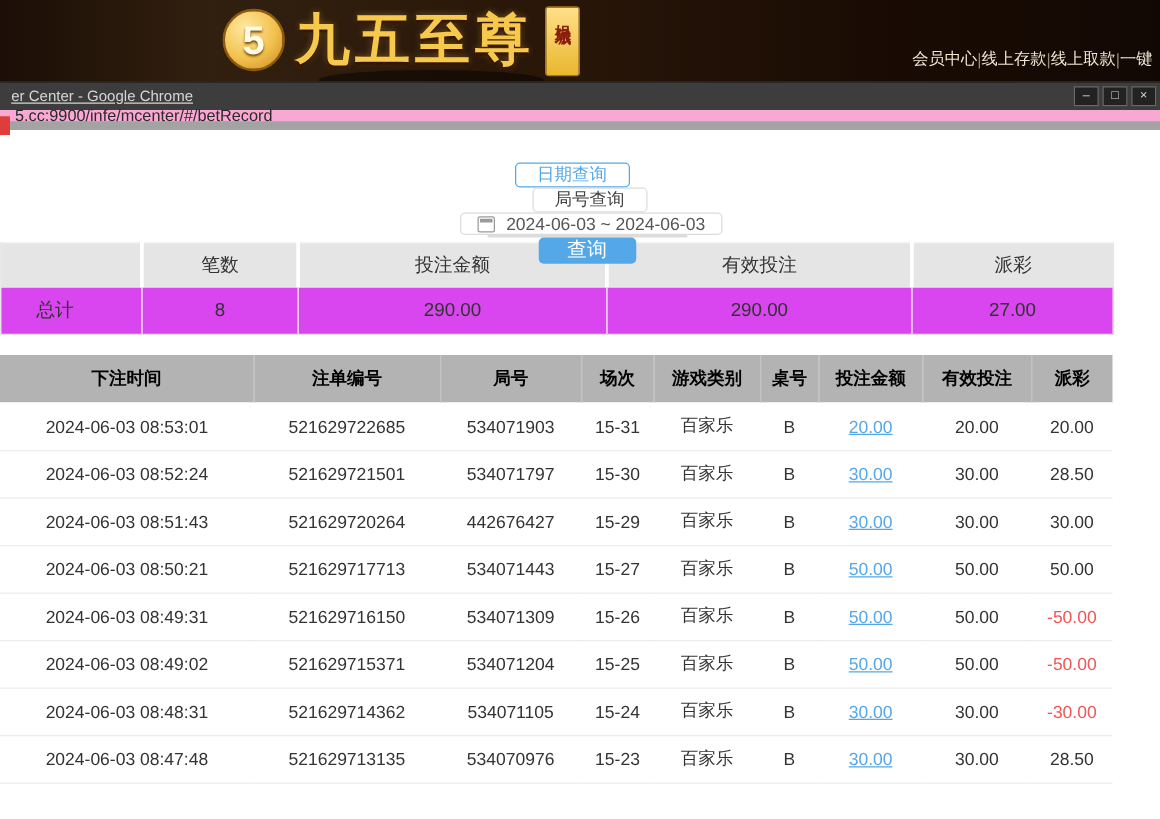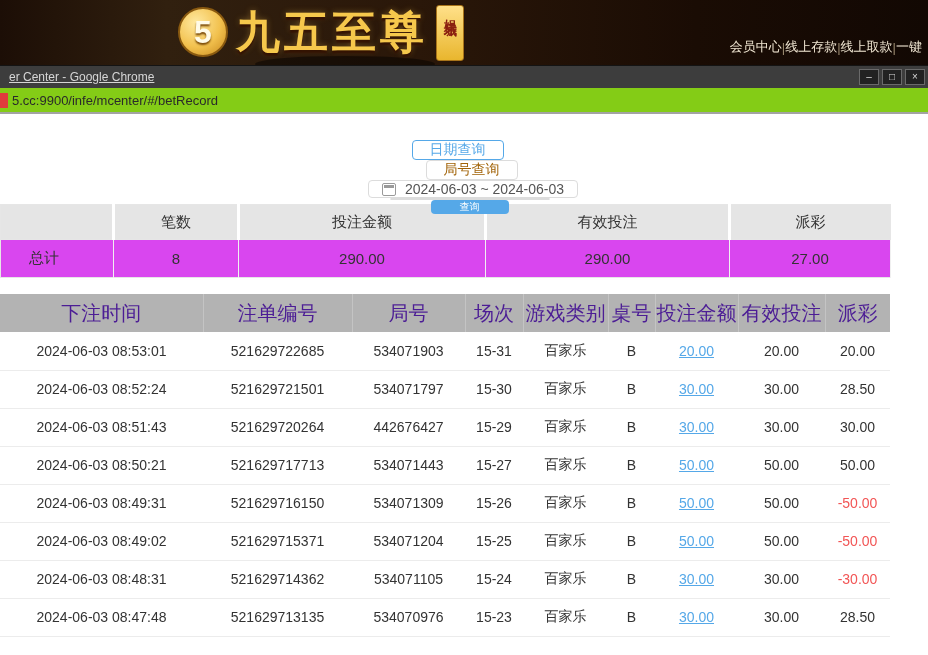--- a/index.html
+++ b/index.html
@@ -35,58 +35,58 @@
   .site-nav .sep { color:#9a8a70; }
   .site-nav .nav-item { cursor:pointer; }
 
   
   .titlebar { position:relative; height:23px; background:#3d3d3d; display:flex; align-items:center;
     border-top:1px solid #141414; }
   .titlebar .title { color:#d6d6d6; font-size:12px; padding-left:9px;text-decoration:underline; }
   .win-controls { position:absolute; right:3px; top:3px; display:flex; gap:3px; }
   .win-btn { width:20px; height:16px; background:#222; border:1px solid #6a6a6a; color:#d8d8d8;
     font-size:10px; line-height:14px; text-align:center; cursor:pointer; }
-  .urlbar { height:26px; background:#84cc16; border-bottom:2px solid #a3a3a3; display:flex; align-items:center; position:relative; }
+  .urlbar { height:16px; background:#f9a8d4; border-bottom:7px solid #a3a3a3; display:flex; align-items:center; position:relative; }
   .favicon-frag { position:absolute; left:0; top:5px; width:8px; height:15px; background:#e03c3c; }
   .url-text { font-size:13px; color:#2a2a2a; padding-left:12px; }
 
   
   .content { background:#fff; }
 
   .filter-bar { display:flex; align-items:center; padding-top:26px; height:66px;flex-direction:column; }
   .tab-btn { height:40px; padding:0 17px; font-size:14px; background:#fff; border:1px solid #dcdcdc;
-    border-radius:4px; color:#a16207; cursor:pointer; }
+    border-radius:4px; color:#404040; cursor:pointer; }
   .tab-btn.active { border-color:#55a8e8; color:#55a8e8; }
   .tab-date { margin-left:-13px; }
   .tab-round { margin-left:15px; }
   .date-input { margin-left:18px; height:40px; display:inline-flex; align-items:center; gap:9px;
     border:1px solid #dcdcdc; border-radius:4px; padding:0 13px; background:#fff; cursor:pointer; }
   .cal-icon { width:14px; height:13px; border:1px solid #9a9a9a; border-radius:2px; position:relative; }
   .cal-icon::before { content:""; position:absolute; top:1px; left:1px; right:1px; height:3px; background:#9a9a9a; }
   .date-text { font-size:14px; color:#555; white-space:nowrap; }
   .quick-group { display:inline-flex; margin-left:12px; border:1px solid #dcdcdc; border-radius:4px; overflow:hidden; }
   .quick-btn { width:79px; height:38px; background:#000000; border:none; border-right:1px solid #dcdcdc;
     font-size:14px; color:#8a8a8a; cursor:pointer; }
   .quick-btn:last-child { border-right:none; }
   .quick-btn.active { color:#55a8e8; }
-  .search-btn { margin-left:11px; height:40px; width:78px; background:#55a8e8; color:#fff; font-size:10px;
+  .search-btn { margin-left:11px; height:40px; width:78px; background:#55a8e8; color:#fff; font-size:16px;
     border:none; border-radius:4px; cursor:pointer; }
 
   table { border-collapse:collapse; table-layout:fixed; }
 
   .summary-table { width:890px; margin-top:24px; border:1px solid #e6e6e6; }
   .summary-table th { height:35px; background:#e5e5e5; font-size:15px; font-weight:normal; color:#333;
     border-right:3px solid #fff; border-bottom:1px solid #e6e6e6; }
   .summary-table th:last-child { border-right:none; }
   .summary-table td { height:38px; font-size:15px; color:#333; text-align:center; background:#d946ef;
     border-right:1px solid #f0f0f0; }
   .summary-table .label-col { text-align:left; padding-left:28px; }
 
   .bet-table { width:890px; margin-top:16px; }
-  .bet-table th { height:38px; background:#b3b3b3; color:#4c1d95; font-size:20px; font-weight:normal;
+  .bet-table th { height:38px; background:#b3b3b3; color:#000000; font-size:14px; font-weight:bold;
     border-right:1px solid #c4c4c4; }
   .bet-table th:last-child { border-right:none; }
   .bet-table td { height:38px; text-align:center; font-size:14px; color:#333; background:#fff;
     border-bottom:1px solid #ececec; }
   .amount-link { color:#55a8e8; text-decoration:underline; cursor:pointer; }
   .bet-table td.neg { color:#f25555; }
 </style>
 </head>
 <body>
 

